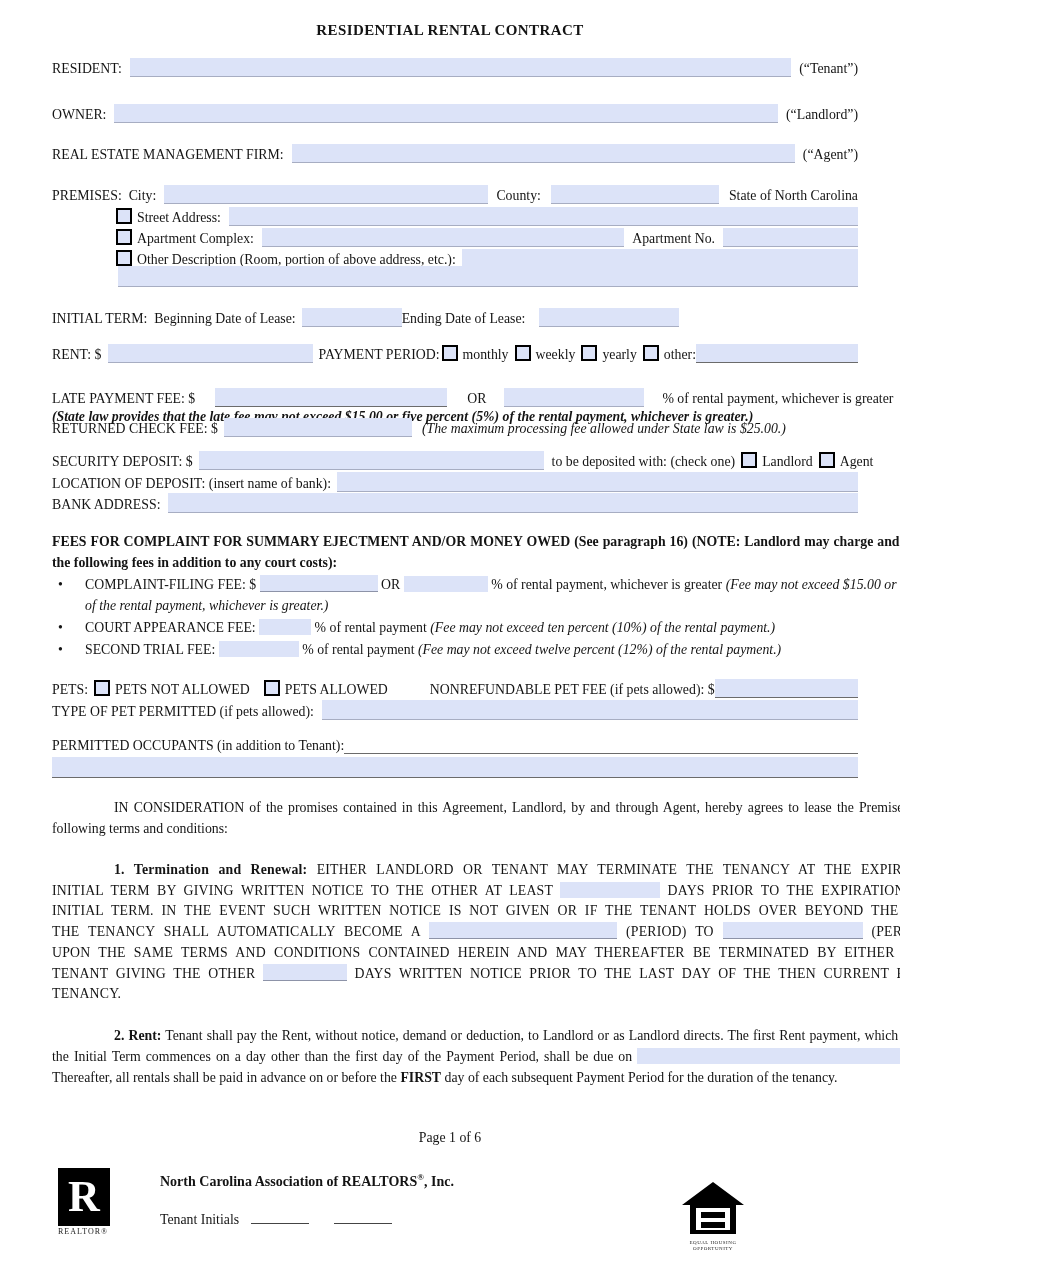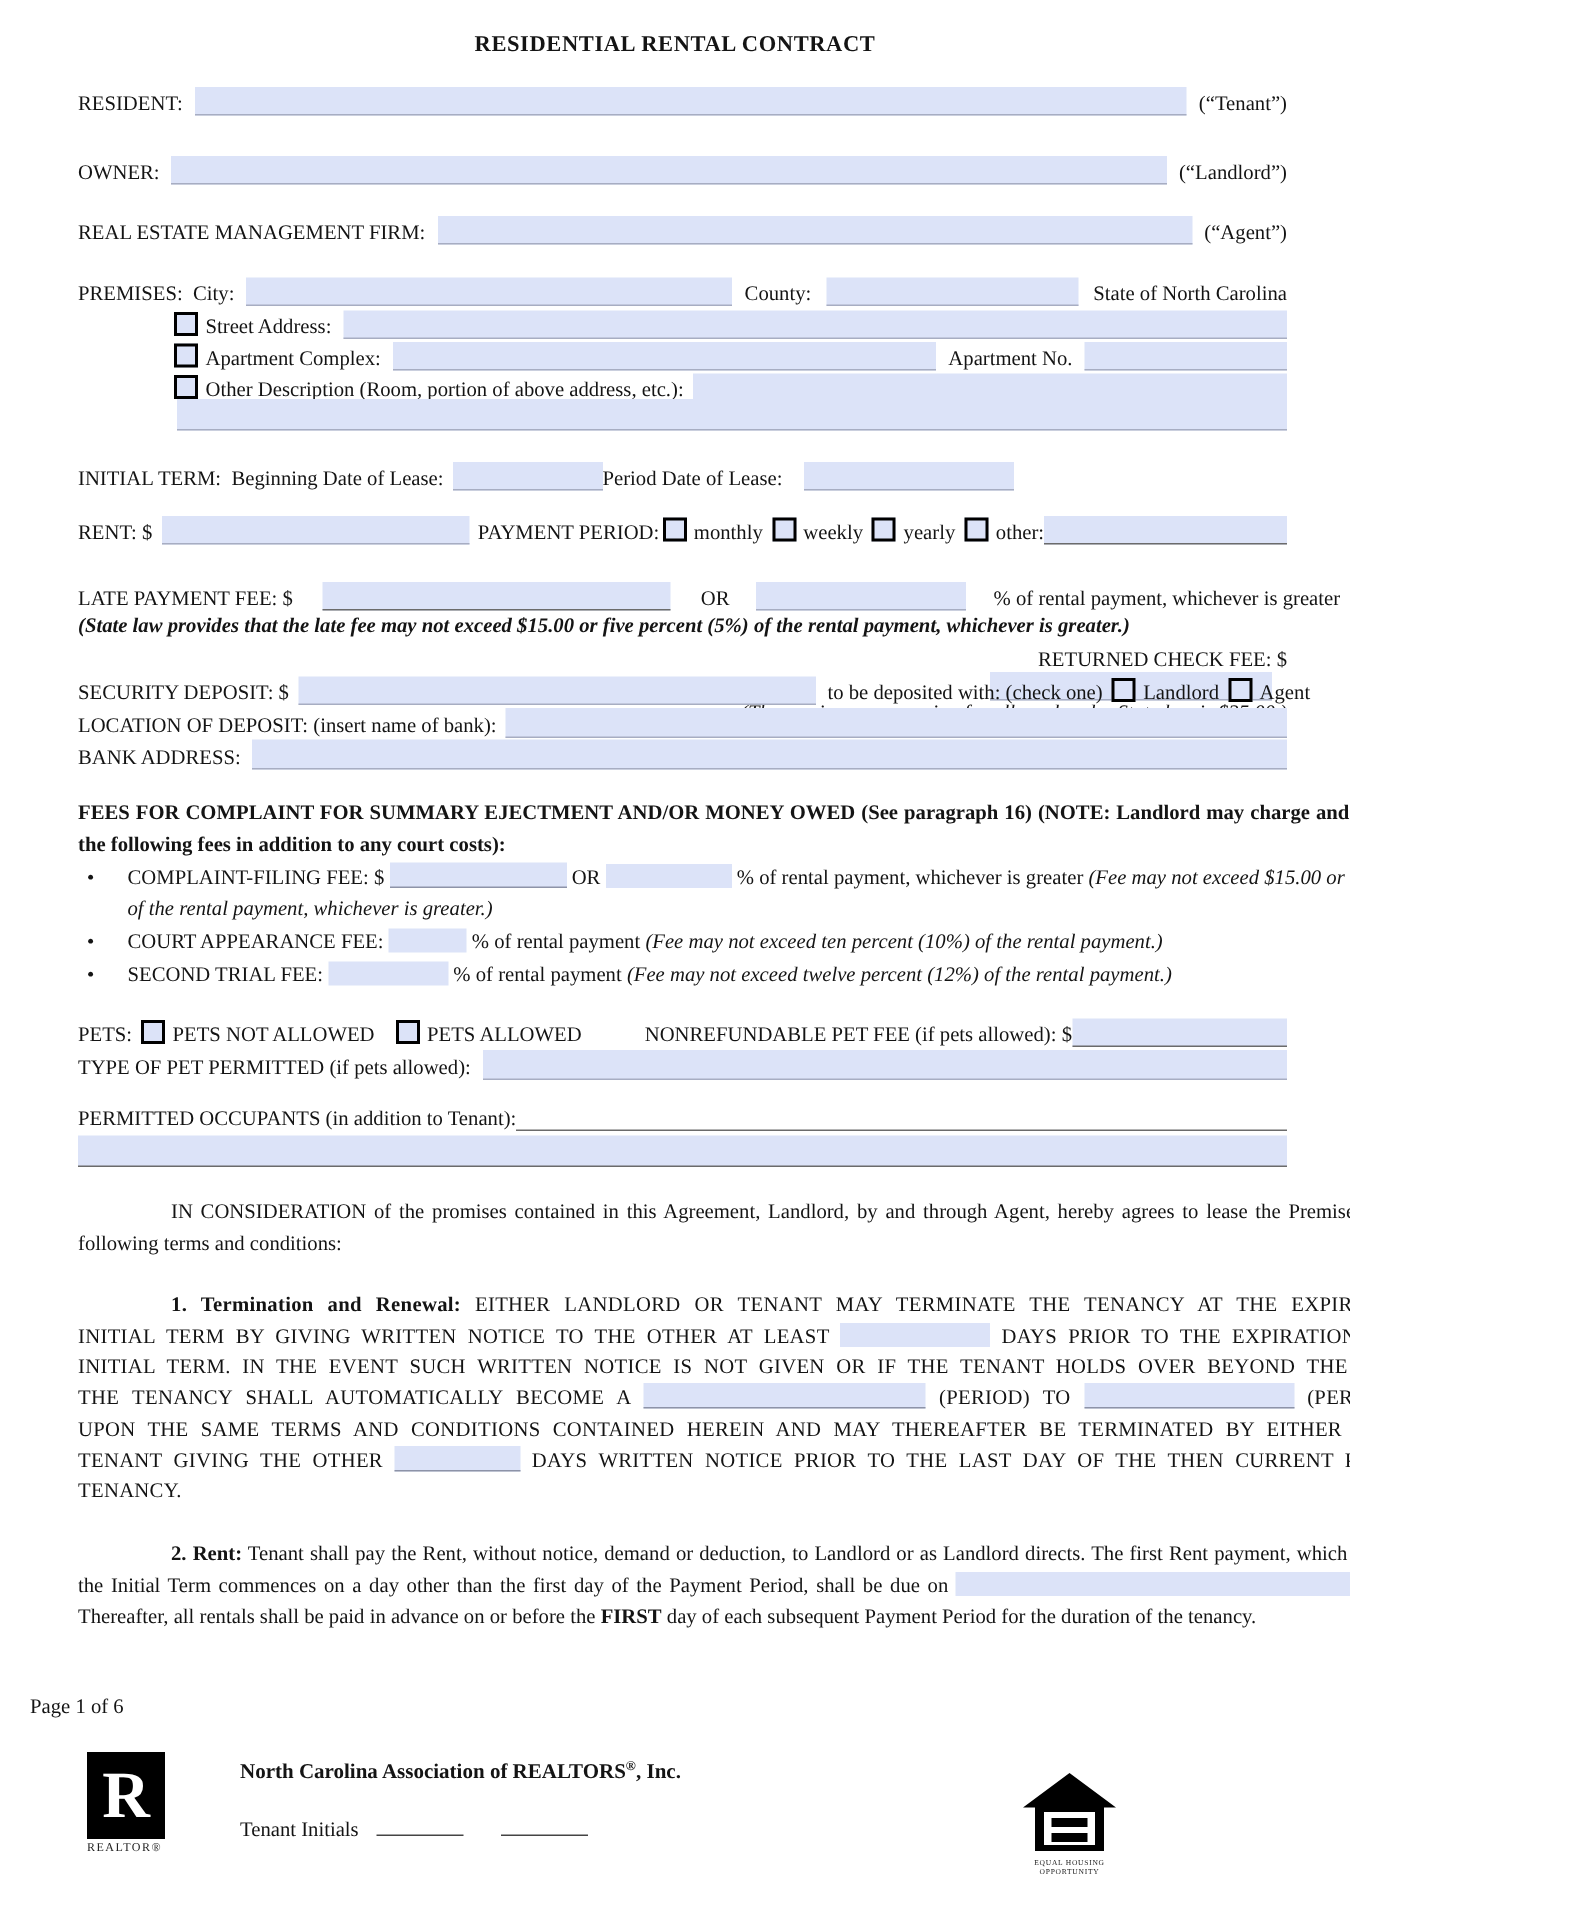--- a/index.html
+++ b/index.html
@@ -78,21 +78,21 @@
     <span class="fld grow" style="margin-left:6px;"></span>
   </div>
   <div class="row" style="top:266px;">
     <span style="width:66px;flex:none;"></span>
     <span class="fld grow" style="height:20px;"></span>
   </div>
 
   <div class="row" style="top:308px;">
     <span class="lbl">INITIAL TERM:  Beginning Date of Lease:</span>
     <span class="fld" style="width:100px;margin-left:6px;"></span>
-    <span class="lbl">Period Date of Lease:</span>
+    <span class="lbl">Ending Date of Lease:</span>
     <span class="fld" style="width:140px;margin-left:14px;"></span>
   </div>
 
   <div class="row" style="top:344px;">
     <span class="lbl">RENT: $</span>
     <span class="fld" style="width:205px;margin:0 6px;"></span>
     <span class="lbl">PAYMENT PERIOD:</span>
     <span class="cb" style="margin-left:2px;"></span>
     <span class="lbl">monthly</span>
     <span class="cb"></span>
@@ -108,21 +108,21 @@
     <span class="lbl">LATE PAYMENT FEE: $</span>
     <span class="fld" style="width:232px;margin:0 8px;border-bottom-color:#6b6b6b;"></span>
     <span class="lbl">OR</span>
     <span class="fld" style="width:140px;margin:0 6px;"></span>
     <span class="lbl">% of rental payment, whichever is greater</span>
   </div>
   <div class="row it" style="top:409px;">
     <span class="lbl" style="white-space:normal;font-weight:bold;">(State law provides that the late fee may not exceed $15.00 or five percent (5%) of the rental payment, whichever is greater.)</span>
   </div>
 
-  <div class="row" style="top:432px;flex-direction:column;">
+  <div class="row" style="top:418px;">
     <span class="lbl">RETURNED CHECK FEE: $</span>
     <span class="fld" style="width:188px;margin:0 10px 0 6px;"></span>
     <span class="lbl it">(The maximum processing fee allowed under State law is $25.00.)</span>
   </div>
 
   <div class="row" style="top:451px;">
     <span class="lbl">SECURITY DEPOSIT: $</span>
     <span class="fld" style="width:345px;margin:0 8px 0 6px;"></span>
     <span class="lbl">to be deposited with: (check one)</span>
     <span class="cb"></span>
@@ -209,21 +209,21 @@
 
   <div class="para" style="top:1026px;line-height:20.8px;text-indent:62px;">
     <span class="b">2. Rent:</span>
     <span>Tenant shall pay the Rent, without notice, demand or deduction, to Landlord or as Landlord directs.  The first Rent payment, which shall be prorated if the Initial Term commences on a day other than the first day of the Payment Period, shall be due on</span>
     <span class="ifld" style="width:330px;"></span>
     <span>(date). Thereafter, all rentals shall be paid in advance on or before the</span>
     <span class="b">FIRST</span>
     <span>day of each subsequent Payment Period for the duration of the tenancy.</span>
   </div>
 
-  <div style="position:absolute;top:1130px;left:0;width:100%;text-align:left;margin-left:20px;">Page 1 of 6</div>
+  <div style="position:absolute;top:1130px;left:0;width:100%;text-align:center;">Page 1 of 6</div>
 
   <div style="position:absolute;left:58px;top:1168px;width:70px;text-align:left;">
     <div style="width:52px;height:58px;background:#000;display:flex;align-items:center;justify-content:center;">
       <span style="color:#fff;font-size:44px;font-weight:bold;font-family:'Liberation Serif',serif;line-height:1;">R</span>
     </div>
     <div style="font-size:8px;letter-spacing:1px;color:#222;margin-top:1px;">REALTOR®</div>
   </div>
 
   <div style="position:absolute;left:160px;top:1172px;font-weight:bold;font-size:14px;">
     <span>North Carolina Association of REALTORS</span><sup>®</sup><span>, Inc.</span>

